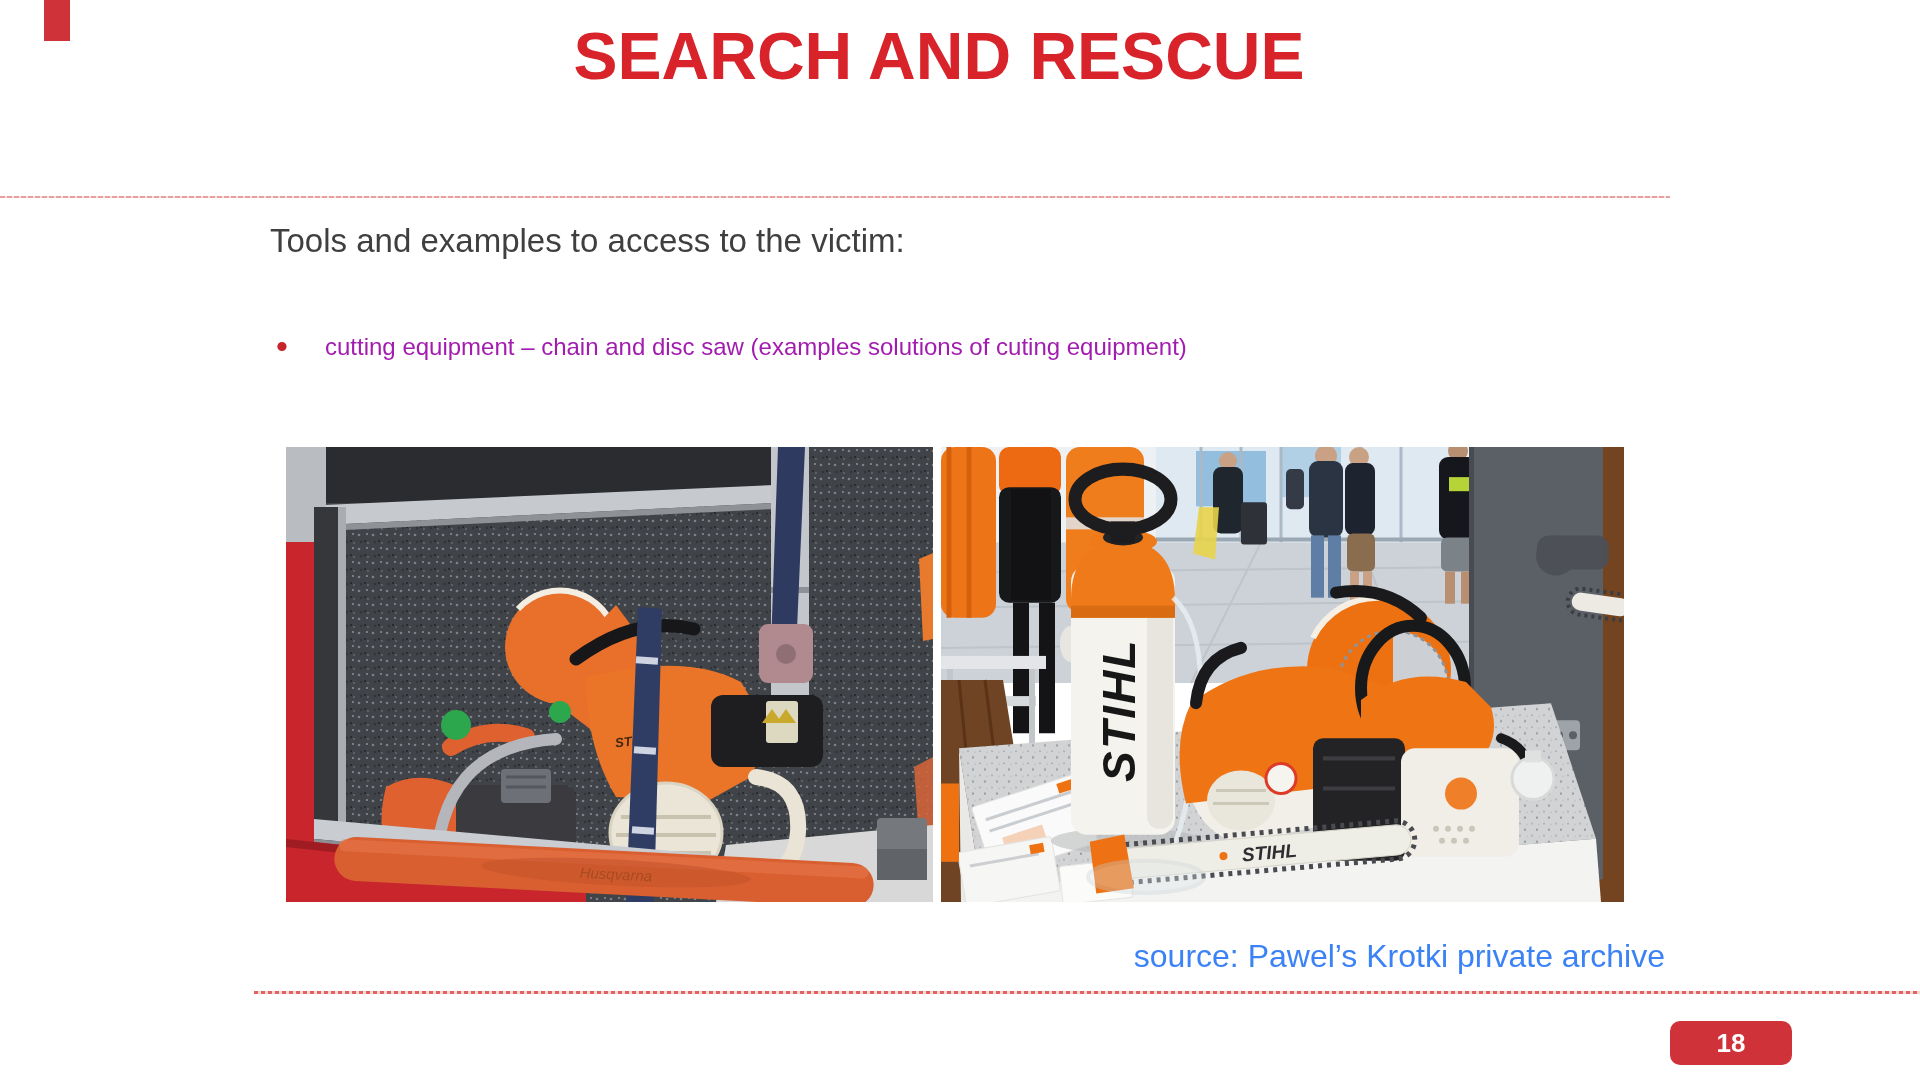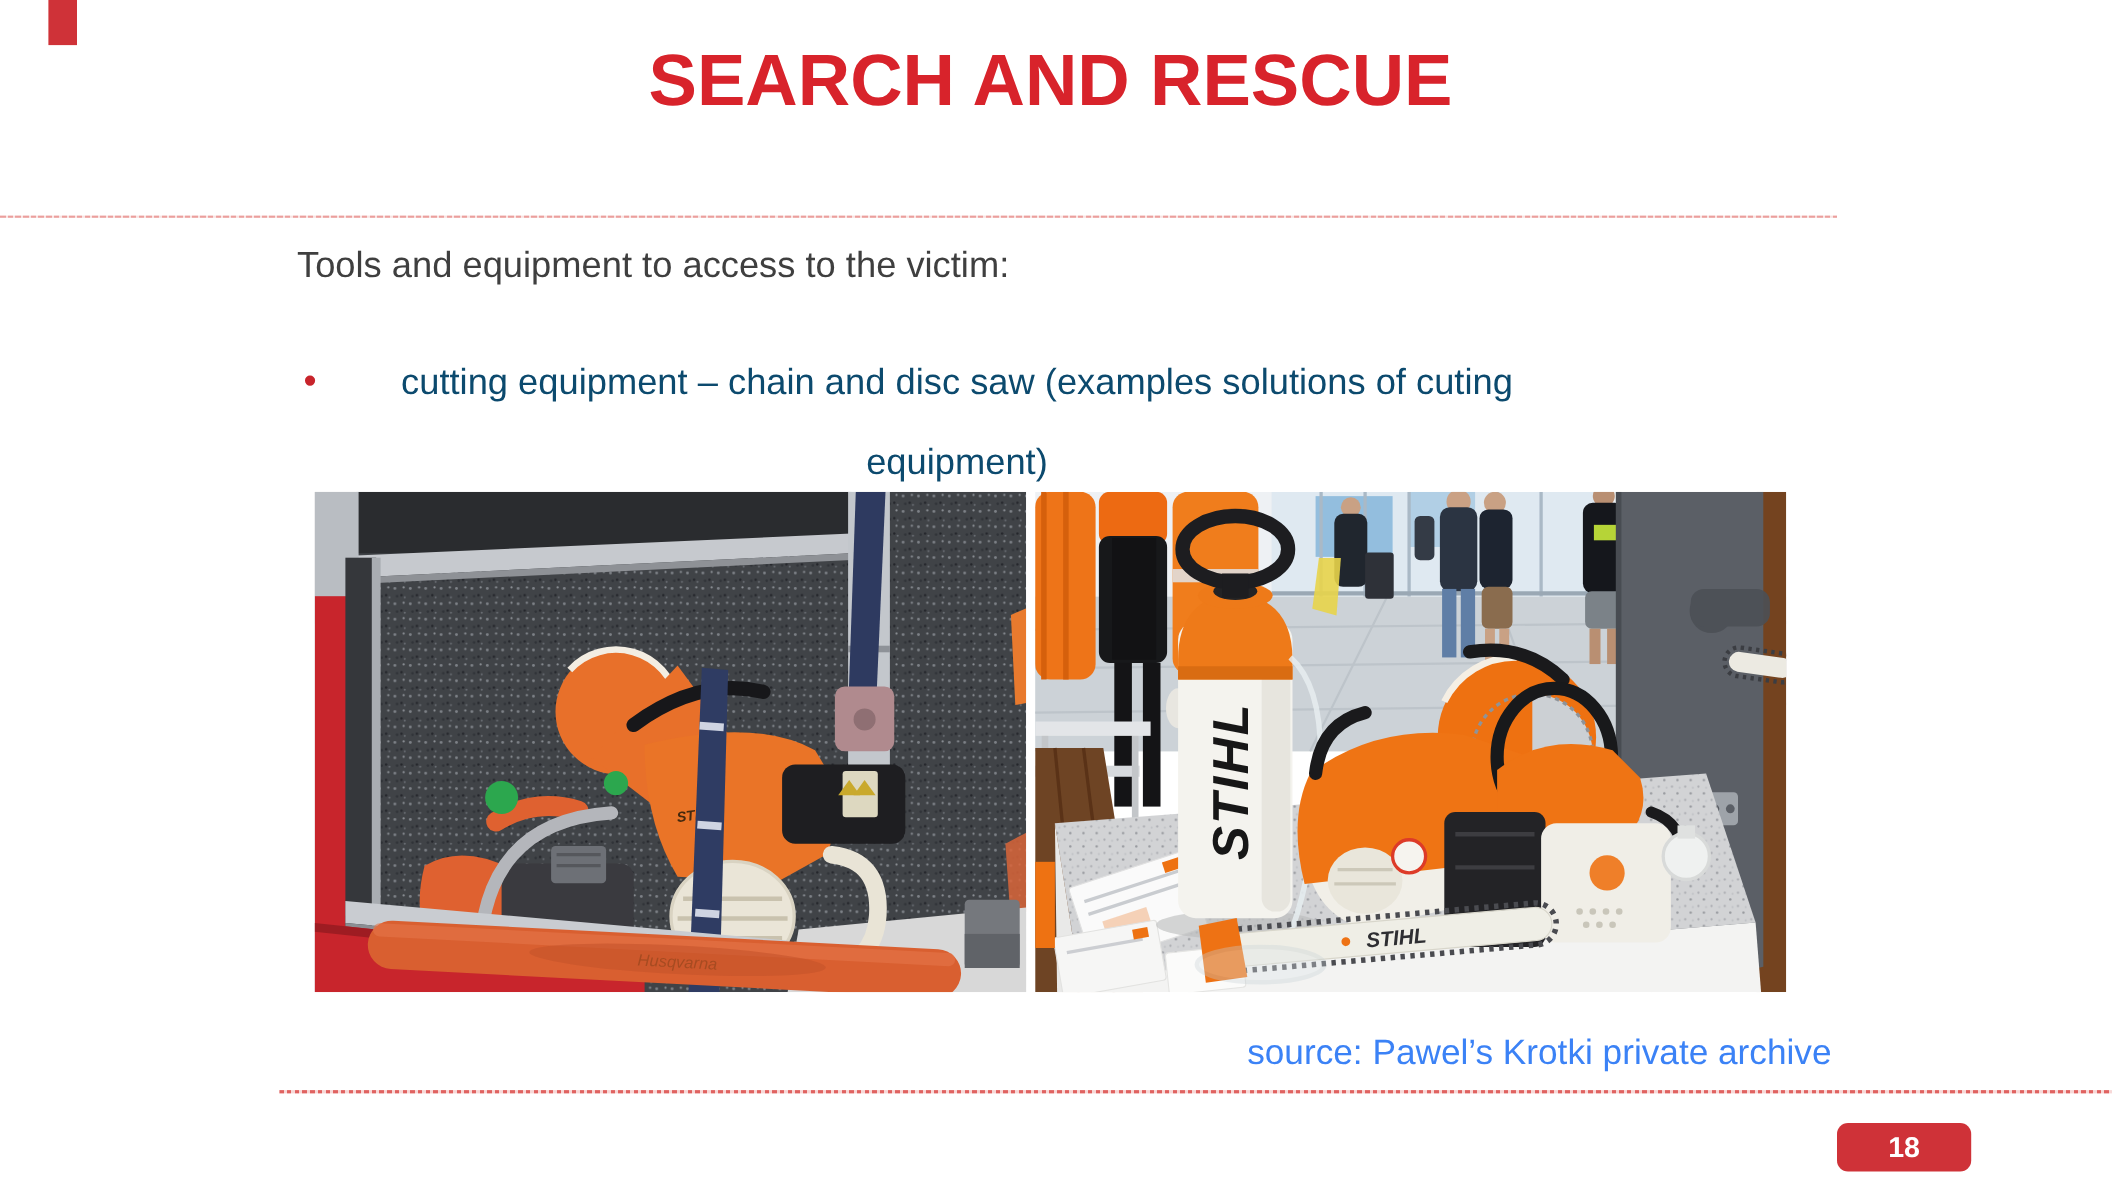--- a/index.html
+++ b/index.html
@@ -2,39 +2,39 @@
 <html><head>
 <meta charset="utf-8">
 <style>
   html,body{margin:0;padding:0;background:#888;}
   .slide{
     position:relative;width:1920px;height:1080px;background:#ffffff;overflow:hidden;
     font-family:"Liberation Sans",sans-serif;
   }
   .corner-tab{position:absolute;left:44px;top:0;width:26px;height:41px;background:#cf3238;}
   .title{
-    position:absolute;top:18px;left:0;width:1878px;margin:16px;text-align:center;
+    position:absolute;top:18px;left:0;width:1878px;margin:0;text-align:center;
     color:#d8232b;font-weight:bold;font-size:66px;line-height:77px;
   }
   .title span{display:block;}
   .divider-top{
     position:absolute;top:196px;left:0;width:1670px;height:2px;
     background:repeating-linear-gradient(90deg,#eb9f9d 0 5px,#f8e3e2 5px 7px);
   }
   .intro{
     position:absolute;left:270px;top:222px;margin:0;
     font-size:33px;color:#3f3f3f;
   }
   .bullet-dot{
     position:absolute;left:276px;top:310px;
     font-size:34px;color:#c8242b;line-height:73px;
   }
   .bullet-text{
     position:absolute;left:325px;top:310px;width:1090px;margin:0;
-    font-size:33px;line-height:73px;color:#0c4a6e;text-align:center;
+    font-size:24px;line-height:73px;color:#a21caf;
   }
   .photo{position:absolute;top:447px;overflow:hidden;}
   .photo-left{left:286px;width:647px;height:455px;}
   .photo-right{left:941px;width:683px;height:455px;}
   .photo svg{display:block;width:100%;height:100%;}
   svg text{font-family:"Liberation Sans",sans-serif;}
   .caption{
     position:absolute;right:255px;top:938px;margin:0;
     font-size:32px;color:#3b82f6;
   }
@@ -54,21 +54,21 @@
 <div class="slide">
 
   <div class="corner-tab"></div>
 
   <h1 class="title">
     <span>SEARCH AND RESCUE</span>
   </h1>
 
   <div class="divider-top"></div>
 
-  <p class="intro">Tools and equipment to access to the victim:</p>
+  <p class="intro">Tools and examples to access to the victim:</p>
 
   <span class="bullet-dot">•</span>
   <p class="bullet-text">cutting equipment – chain and disc saw (examples solutions of cuting equipment)</p>
 
   <div class="photo photo-left" role="img" aria-label="Cut-off saw and chainsaw with orange bar cover stored in a fire truck equipment compartment">
     <svg viewBox="0 0 647 455" preserveAspectRatio="none">
       <defs>
         <pattern id="speckL" width="14" height="14" patternUnits="userSpaceOnUse">
           <rect width="14" height="14" fill="#404347"></rect>
           <circle cx="3" cy="4" r="1.3" fill="#7d8187"></circle>

